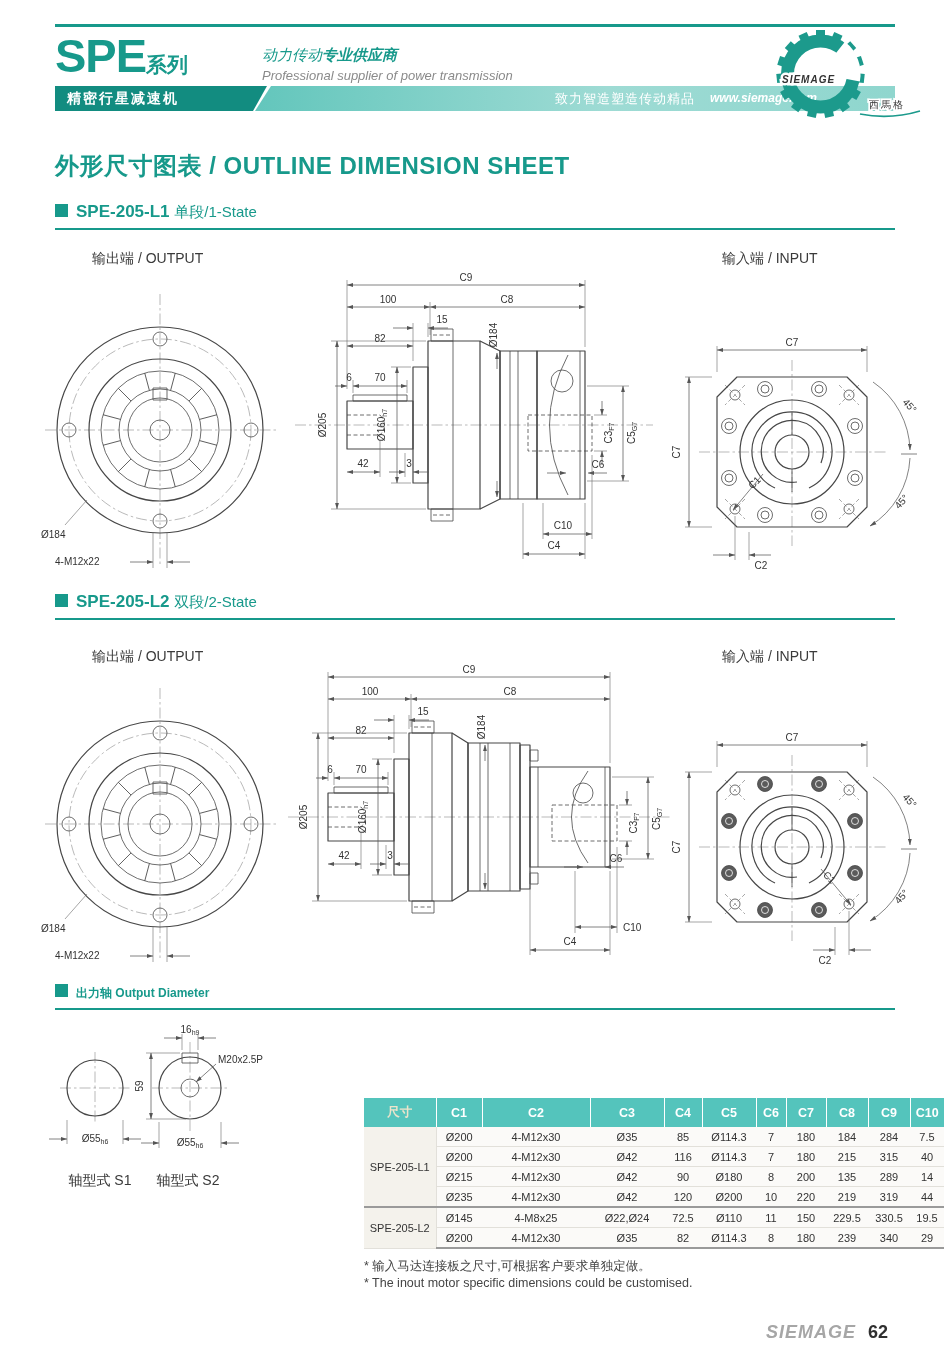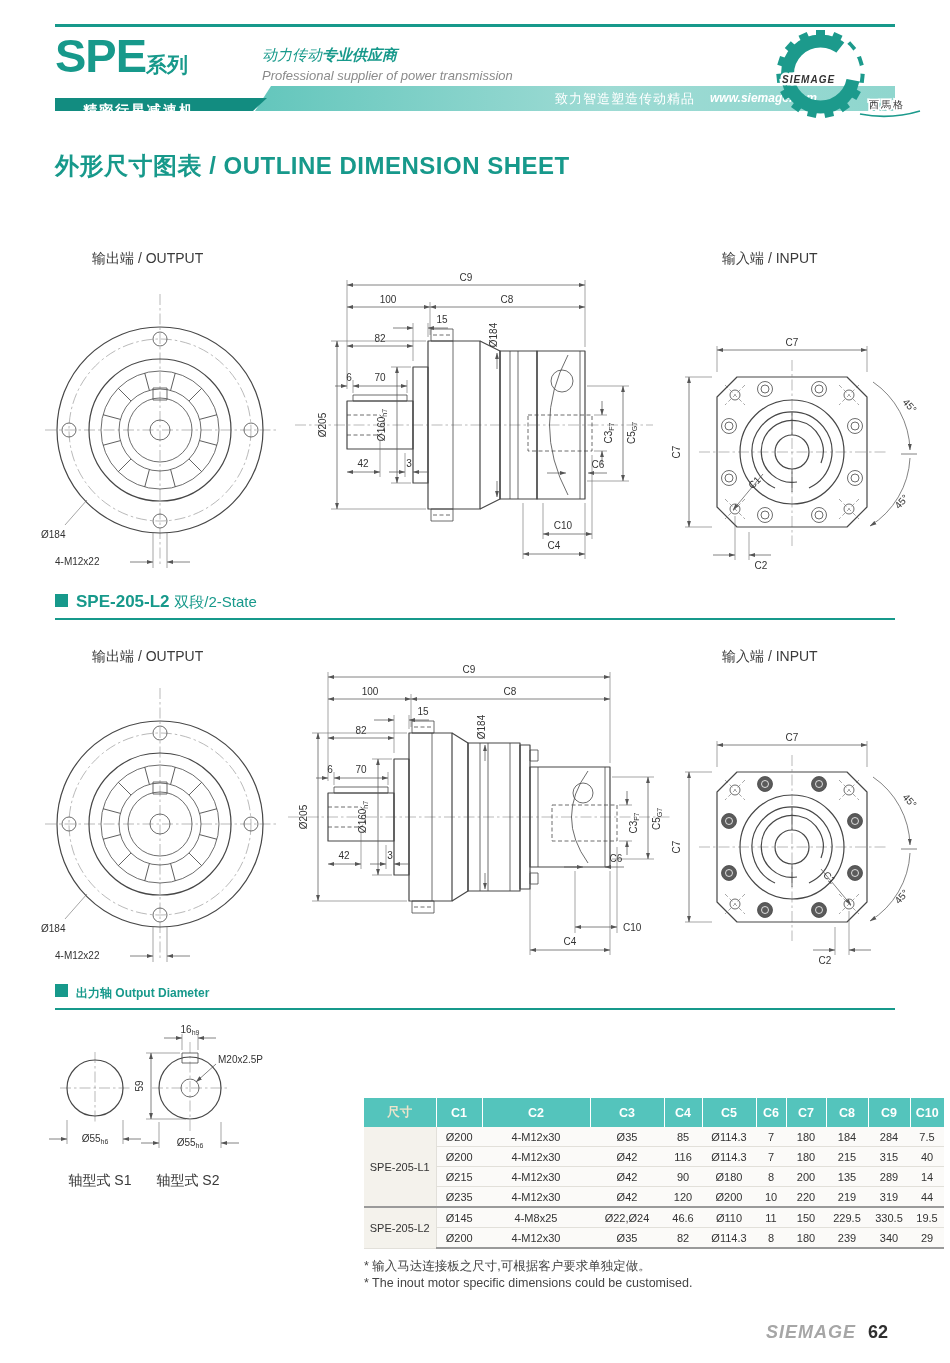--- a/index.html
+++ b/index.html
@@ -11,23 +11,23 @@
   .top-rule{left:55px;top:24px;width:840px;height:3px;background:#17998b;}
   .spe{left:55px;top:32px;color:#17998b;font-weight:bold;font-size:47px;letter-spacing:-1px;line-height:1;}
   .spe .suffix{font-size:21px;font-weight:bold;letter-spacing:0;margin-top:37px;}
   .tagline{left:262px;top:46px;color:#17998b;font-size:15px;font-style:italic;}
   .tagline b{font-size:15px;}
   .tagline .en{display:block;color:#8a8a8a;font-size:13px;font-weight:normal;margin-top:3px;}
   .banner{left:55px;top:86px;width:840px;height:25px;}
   .banner .light{position:absolute;left:200px;right:0;top:0;bottom:0;
       background:linear-gradient(90deg,#63c6bc,#9edbd4 55%,#8fd6ce);
       clip-path:polygon(16px 0,100% 0,100% 100%,0 100%);}
-  .banner .dark{position:absolute;left:0;top:12px;bottom:0;width:212px;background:#128c80;
+  .banner .dark{position:absolute;left:0;top:0;bottom:0;width:212px;background:#128c80;
       clip-path:polygon(0 0,100% 0,calc(100% - 14px) 100%,0 100%);
-      color:#fff;font-weight:bold;font-size:14px;line-height:25px;padding-left:28px;letter-spacing:2px;}
+      color:#fff;font-weight:bold;font-size:14px;line-height:25px;padding-left:12px;letter-spacing:2px;}
   .banner .slogan{position:absolute;left:500px;top:0;color:#fff;font-size:13px;line-height:25px;letter-spacing:1px;}
   .banner .url{position:absolute;left:655px;top:0;color:#fff;font-size:12px;font-weight:bold;font-style:italic;line-height:25px;}
   .logo{left:768px;top:28px;width:178px;height:92px;}
   
   .page-title{left:55px;top:150px;color:#17998b;font-size:24px;font-weight:bold;letter-spacing:.5px;text-align:center;}
   .sec-head{left:55px;width:840px;color:#17998b;font-size:17px;border-bottom:2.5px solid #17998b;padding-bottom:6px;}
   .sec-head .sq{display:inline-block;width:13px;height:13px;background:#17998b;margin-right:8px;}
   .sec-head .nm{font-weight:bold;}
   .sec-head .sub{font-weight:normal;font-size:15px;}
   .view-label{font-size:14px;color:#3a3a3a;}
@@ -105,20 +105,23 @@
       <circle cx="52.5" cy="46" r="33" fill="none" stroke="#1c9a8c" stroke-width="13"></circle>
       <path d="M72,20 A33 33 0 0 1 84,52" fill="none" stroke="#ffffff" stroke-width="16"></path>
     </g>
     <text x="14" y="55" font-size="27" font-weight="bold" font-style="italic" fill="#17998b" stroke="#ffffff" stroke-width="5" paint-order="stroke" letter-spacing="1">SIEMAGE</text>
     <text x="101" y="80" font-size="17" fill="#17998b" stroke="#ffffff" stroke-width="3.5" paint-order="stroke" letter-spacing="2">西馬格</text>
     <path d="M92,86 Q122,92 152,83" fill="none" stroke="#1c9a8c" stroke-width="1.6"></path>
   </svg>
 
   <div class="abs page-title">外形尺寸图表 / OUTLINE DIMENSION SHEET</div>
 
+  <div class="abs sec-head" style="top:202px;">
+    <span class="sq"></span><span class="nm">SPE-205-L1</span> <span class="sub">单段/1-State</span>
+  </div>
   <div class="abs view-label" style="left:92px;top:250px;">输出端 / OUTPUT</div>
   <div class="abs view-label" style="left:722px;top:250px;">输入端 / INPUT</div>
 
   <svg class="abs" style="left:35px;top:278px;" viewBox="0 0 270 300" width="270" height="300">
     <line class="cl" x1="125" y1="16" x2="125" y2="288"></line>
     <line class="cl" x1="10" y1="152" x2="242" y2="152"></line>
     <circle class="g" cx="125" cy="152" r="103"></circle>
     <circle class="cl" cx="125" cy="152" r="91"></circle>
     <circle class="g" cx="125" cy="152" r="71"></circle>
     <circle class="g gt" cx="125" cy="152" r="59"></circle>
@@ -615,21 +618,21 @@
           <td>220</td>
           <td>219</td>
           <td>319</td>
           <td>44</td>
       </tr>
       <tr class="gsep">
         <td class="model" rowspan="2">SPE-205-L2</td>
         <td>Ø145</td>
           <td>4-M8x25</td>
           <td>Ø22,Ø24</td>
-          <td>46.6</td>
+          <td>72.5</td>
           <td>Ø110</td>
           <td>11</td>
           <td>150</td>
           <td>229.5</td>
           <td>330.5</td>
           <td>19.5</td>
       </tr>
       <tr class="last">
         <td>Ø200</td>
           <td>4-M12x30</td>

